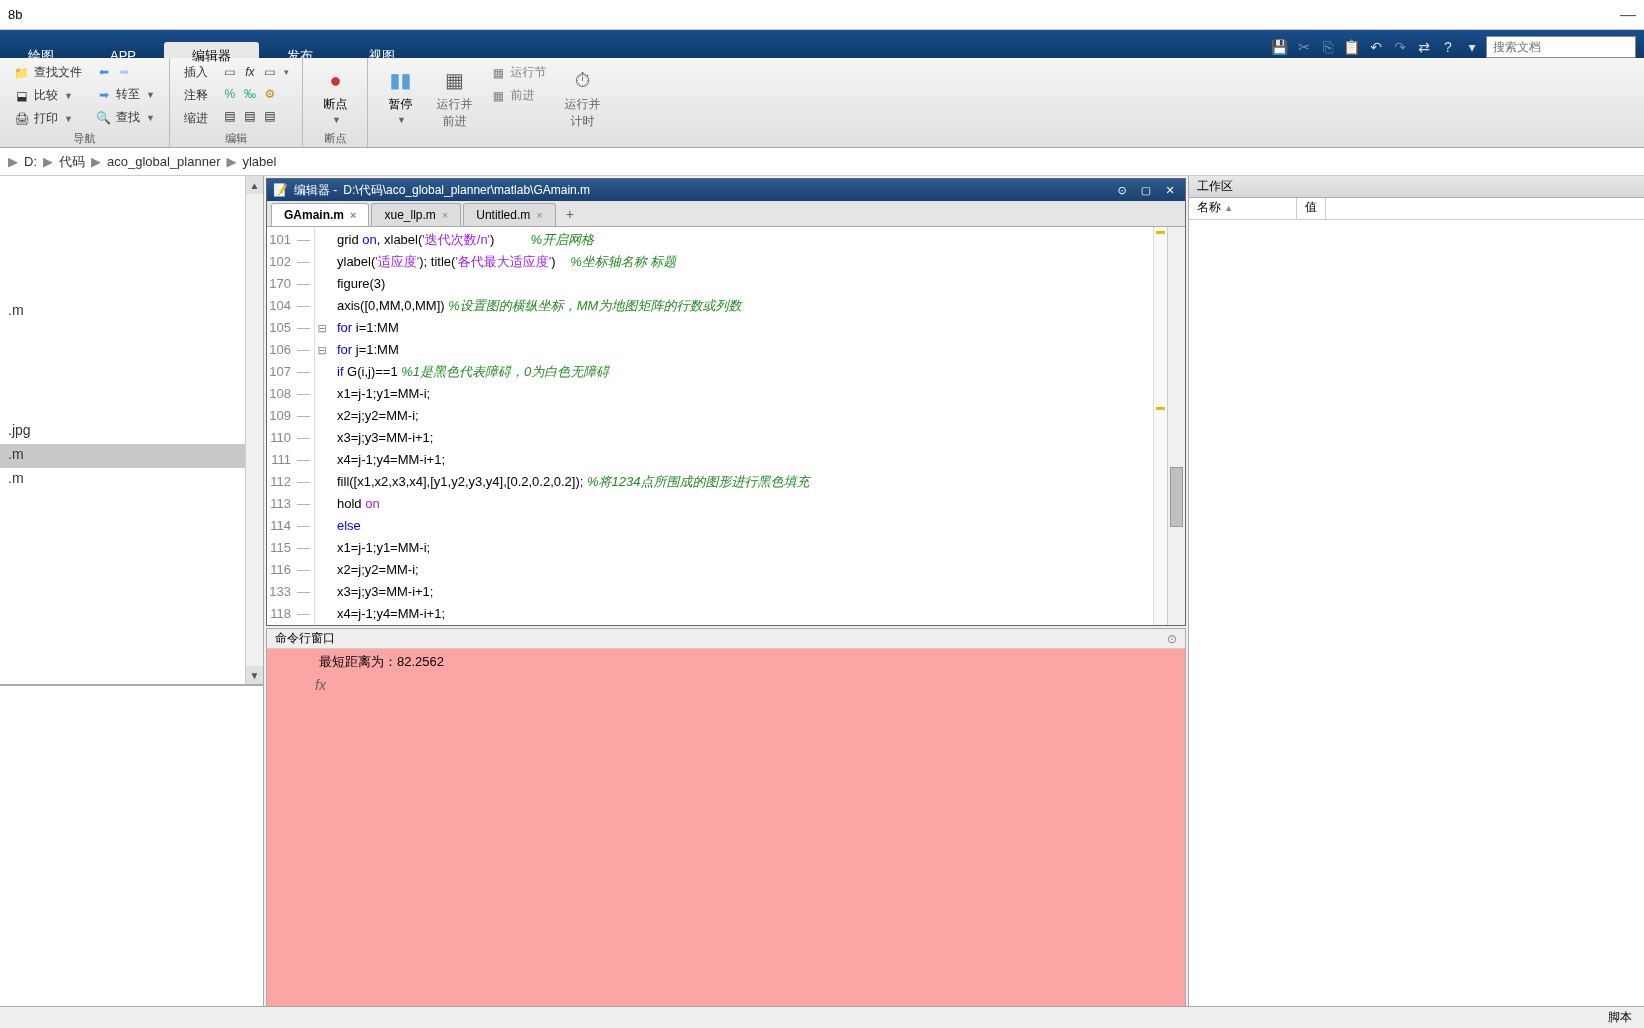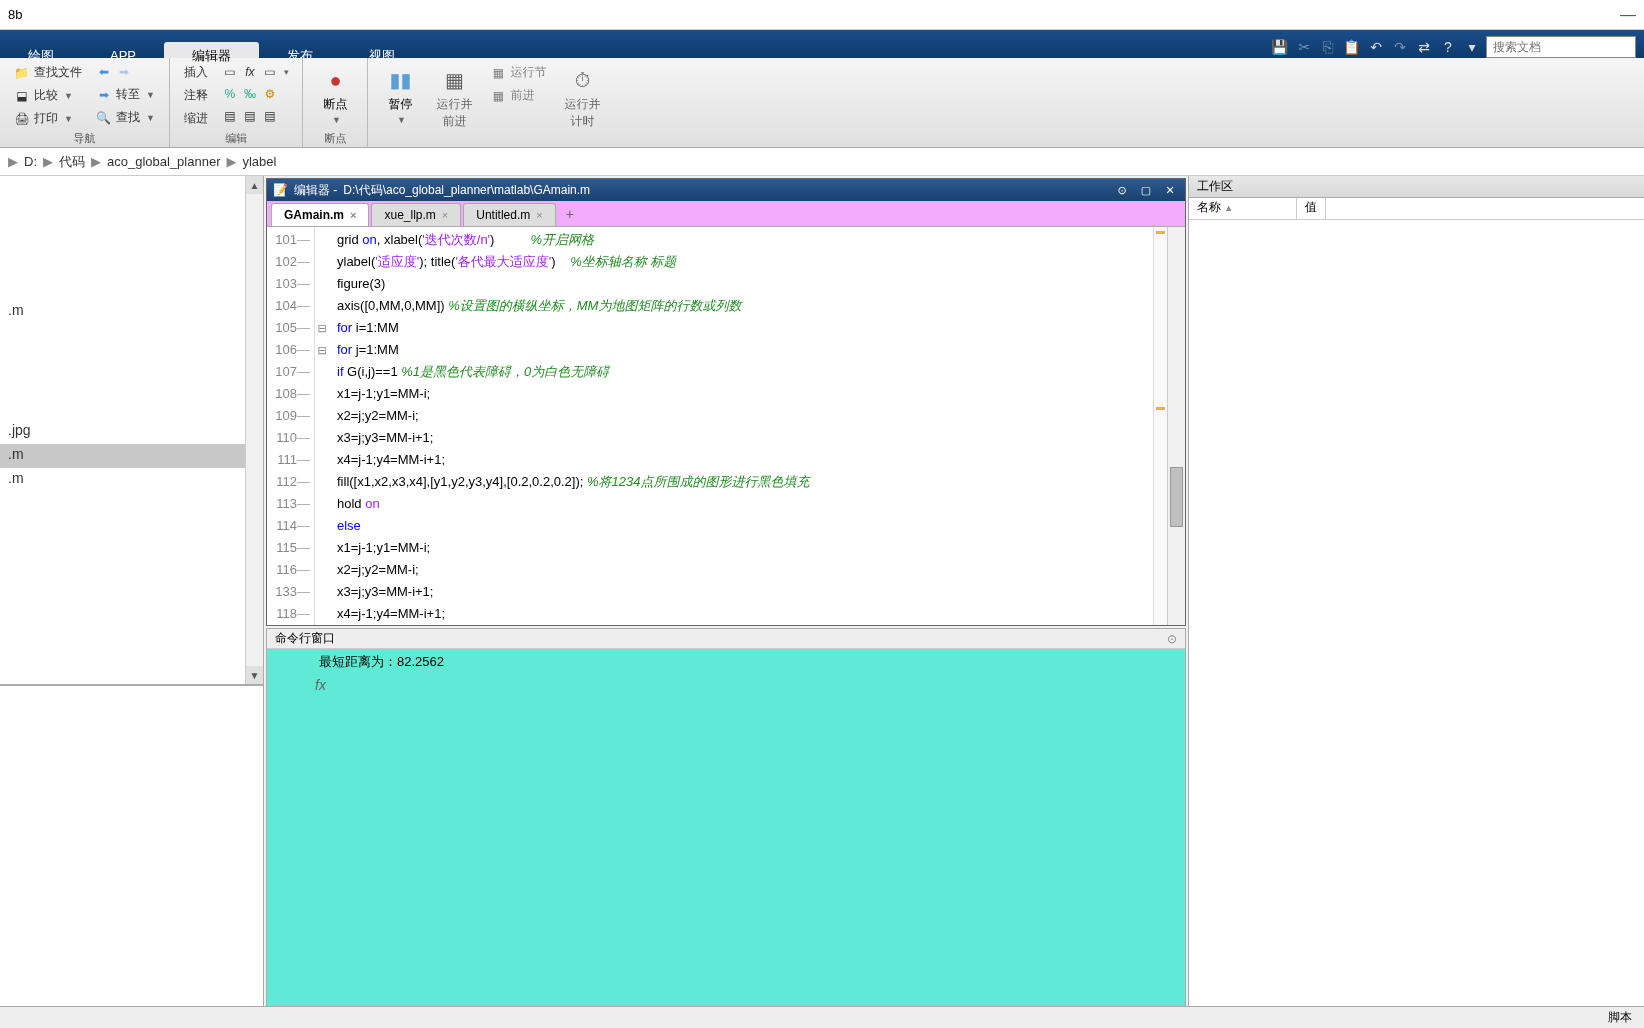--- a/index.html
+++ b/index.html
@@ -38,38 +38,38 @@
 .left-list { padding: 4px 0; }
 .left-item { padding: 2px 8px; font-size: 14px; color: #333; cursor: pointer; }
 .left-item.sel { background: #c8c8c8; }
 .left-bottom { flex: 1; padding: 8px; font-size: 15px; }
 
 .center { flex: 1; display: flex; flex-direction: column; }
 .editor-panel { flex: 0 0 428px; border: 1px solid #666; margin: 2px; display: flex; flex-direction: column; background: #fff; }
 .editor-titlebar { height: 22px; background: linear-gradient(#2d5a8f, #1a4070); color: #fff; display: flex; align-items: center; padding: 0 6px; font-size: 12px; gap: 6px; }
 .editor-titlebar .spacer { flex: 1; }
 .ed-win-btn { width: 18px; height: 16px; display: flex; align-items: center; justify-content: center; font-size: 11px; cursor: pointer; }
-.editor-tabs { height: 26px; background: #f0abfc; border-bottom: 1px solid #aaa; display: flex; align-items: flex-end; padding-left: 4px; }
+.editor-tabs { height: 26px; background: #e5e5e5; border-bottom: 1px solid #aaa; display: flex; align-items: flex-end; padding-left: 4px; }
 .ed-tab { padding: 4px 12px; font-size: 12px; background: #ddd; border: 1px solid #aaa; border-bottom: none; margin-right: 2px; border-radius: 3px 3px 0 0; cursor: pointer; display: flex; align-items: center; gap: 6px; }
 .ed-tab.active { background: #fff; font-weight: bold; }
 .ed-tab .close { color: #888; font-size: 11px; }
 .ed-tab.add { padding: 4px 8px; background: transparent; border: none; font-size: 14px; color: #666; }
 .editor-body { flex: 1; display: flex; overflow: hidden; position: relative; }
 .gutter { width: 48px; background: #fff; border-right: 1px solid #ddd; font-family: Consolas, monospace; font-size: 13px; color: #888; text-align: right; padding: 2px 4px 0 0; line-height: 22px; }
-.gutter-line { display: flex; justify-content: flex-end; gap: 0; }
+.gutter-line { display: flex; justify-content: flex-end; gap: 6px; }
 .code { flex: 1; font-family: Consolas, monospace; font-size: 13px; padding: 2px 8px 0 8px; line-height: 22px; white-space: pre; color: #000; overflow: hidden; }
 .kw { color: #0000ff; }
 .str { color: #a020f0; }
 .cmt { color: #228b22; font-style: italic; }
 .ed-scroll { width: 18px; background: #f0f0f0; border-left: 1px solid #ccc; position: relative; }
 .ed-thumb { position: absolute; left: 2px; right: 2px; background: #c0c0c0; border: 1px solid #999; }
 .ed-minimap { position: absolute; right: 18px; top: 0; bottom: 0; width: 14px; background: #f8f8f8; border-left: 1px solid #ddd; }
 .ed-mini-mark { position: absolute; left: 2px; right: 2px; height: 3px; background: #e0c000; }
 
-.cmd-panel { flex: 1; border: 1px solid #aaa; margin: 0 2px 2px 2px; background: #5eead4; display: flex; flex-direction: column; }
+.cmd-panel { flex: 1; border: 1px solid #aaa; margin: 0 2px 2px 2px; background: #fca5a5; display: flex; flex-direction: column; }
 .cmd-title { height: 20px; background: #eee; border-bottom: 1px solid #ccc; padding: 0 8px; font-size: 12px; display: flex; align-items: center; }
 .cmd-title .spacer { flex: 1; }
 .cmd-body { flex: 1; padding: 4px 8px; font-family: Consolas, monospace; font-size: 13px; position: relative; margin-left: 44px; }
 .cmd-prompt { position: absolute; left: 4px; top: 28px; font-style: italic; color: #666; font-size: 14px; }
 
 .right-panel { width: 456px; background: #fff; border-left: 1px solid #aaa; display: flex; flex-direction: column; }
 .ws-title { height: 22px; background: linear-gradient(#e8e8e8, #d8d8d8); border-bottom: 1px solid #aaa; padding: 0 8px; font-size: 12px; display: flex; align-items: center; }
 .ws-header { height: 22px; border-bottom: 1px solid #ccc; display: flex; font-size: 12px; }
 .ws-col { padding: 1px 8px; border-right: 1px solid #ccc; }
 .ws-col:first-child { width: 108px; }
@@ -289,21 +289,21 @@
         <div class="gutter" id="gutter">
             <div class="gutter-line">
               <span>101</span>
               <span style="color:#aaa">—</span>
             </div>
             <div class="gutter-line">
               <span>102</span>
               <span style="color:#aaa">—</span>
             </div>
             <div class="gutter-line">
-              <span>103</span>
+              <span>170</span>
               <span style="color:#aaa">—</span>
             </div>
             <div class="gutter-line">
               <span>104</span>
               <span style="color:#aaa">—</span>
             </div>
             <div class="gutter-line">
               <span>105</span>
               <span style="color:#aaa">—</span>
             </div>

